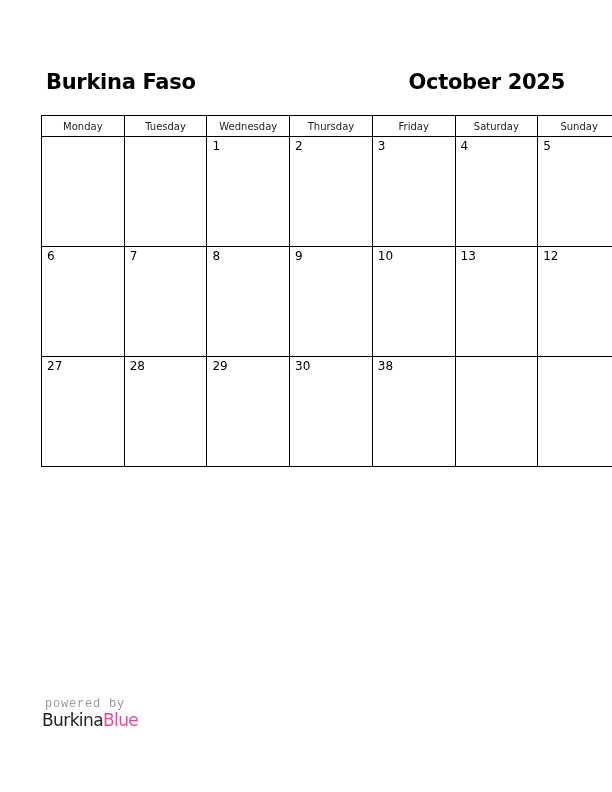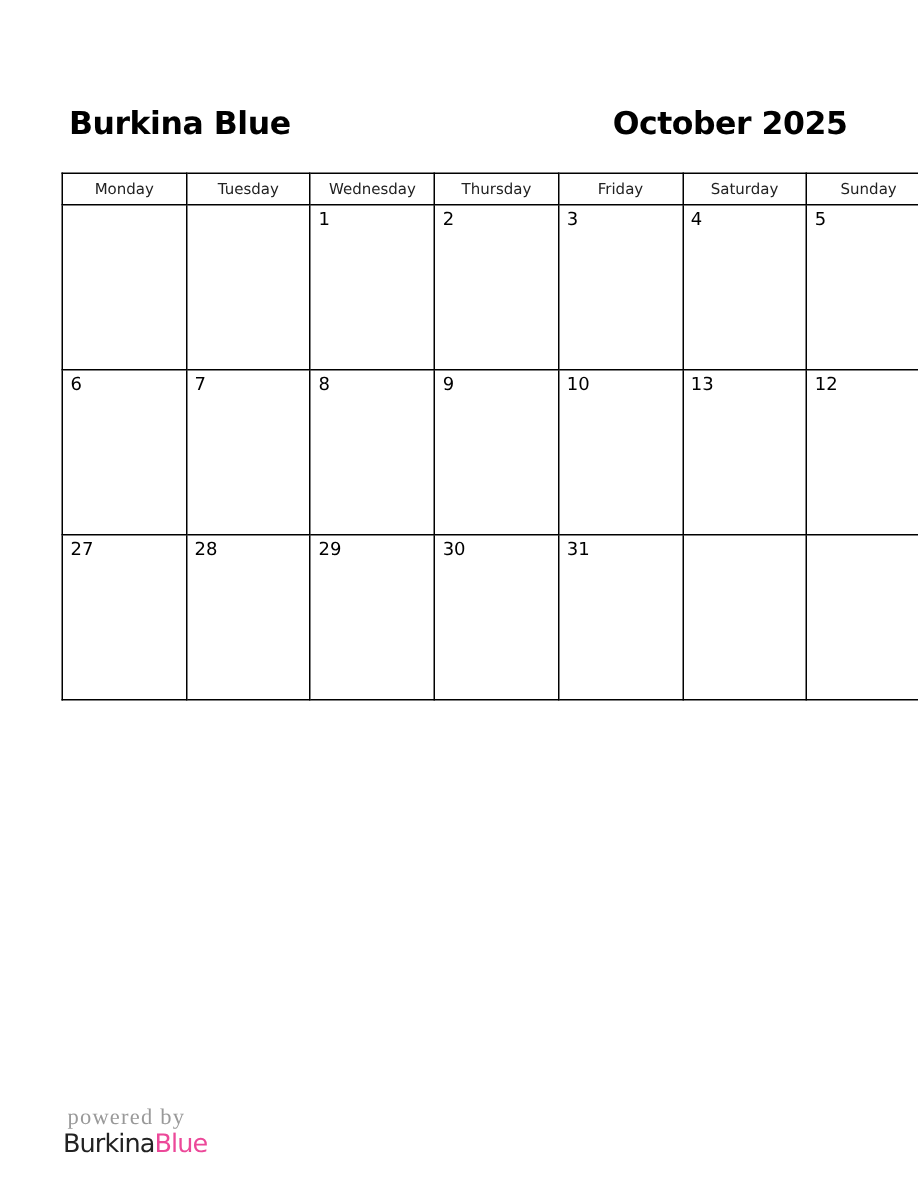--- a/index.html
+++ b/index.html
@@ -5,29 +5,29 @@
   html, body { margin: 0; padding: 0; background: #ffffff; }
   body { width: 612px; height: 792px; position: relative; font-family: "Liberation Sans", "DejaVu Sans", sans-serif; color: #000; overflow: hidden; }
   .title-left { position: absolute; left: 46px; top: 70px; font-size: 21px; font-weight: bold; font-family: "DejaVu Sans", sans-serif; letter-spacing: -0.3px; }
   .title-right { position: absolute; right: 47px; top: 70px; font-size: 21px; font-weight: bold; font-family: "DejaVu Sans", sans-serif; letter-spacing: -0.3px; text-align: right; }
   table.cal { position: absolute; left: 41px; top: 115px; border-collapse: collapse; table-layout: fixed; width: 580px; }
   table.cal th, table.cal td { border: 1.3px solid #000; padding: 0; }
   table.cal th { height: 20px; font-weight: normal; font-size: 10px; text-align: center; vertical-align: middle; font-family: "DejaVu Sans", sans-serif; color: #222; }
   table.cal td { height: 109px; vertical-align: top; }
   .daynum { display: block; font-size: 12px; padding: 2px 0 0 5px; font-family: "DejaVu Sans", sans-serif; }
   .footer { position: absolute; left: 42px; top: 697px; }
-  .powered { font-size: 15px; color: #999; letter-spacing: 0.8px; font-family: Liberation Serif, serif; padding-left: 3px; margin-top: 40px; }
+  .powered { font-size: 12px; color: #999; letter-spacing: 0.8px; font-family: Liberation Mono, monospace; padding-left: 3px; }
   .brand { font-size: 17px; font-family: "DejaVu Sans", sans-serif; letter-spacing: -0.6px; margin-top: -1px; }
   .brand .g { color: #222; }
   .brand .b { color: #ec4899; }
 </style>
 </head>
 <body>
 
-<div class="title-left">Burkina Blue</div>
+<div class="title-left">Burkina Faso</div>
 <div class="title-right">October 2025</div>
 
 <table class="cal">
   <thead>
     <tr>
       <th>Monday</th>
       <th>Tuesday</th>
       <th>Wednesday</th>
       <th>Thursday</th>
       <th>Friday</th>
@@ -89,21 +89,21 @@
         <td>
           <span class="daynum">28</span>
         </td>
         <td>
           <span class="daynum">29</span>
         </td>
         <td>
           <span class="daynum">30</span>
         </td>
         <td>
-          <span class="daynum">31</span>
+          <span class="daynum">38</span>
         </td>
         <td>
           <span class="daynum"></span>
         </td>
         <td>
           <span class="daynum"></span>
         </td>
       </tr>
     </tbody>
 </table>

